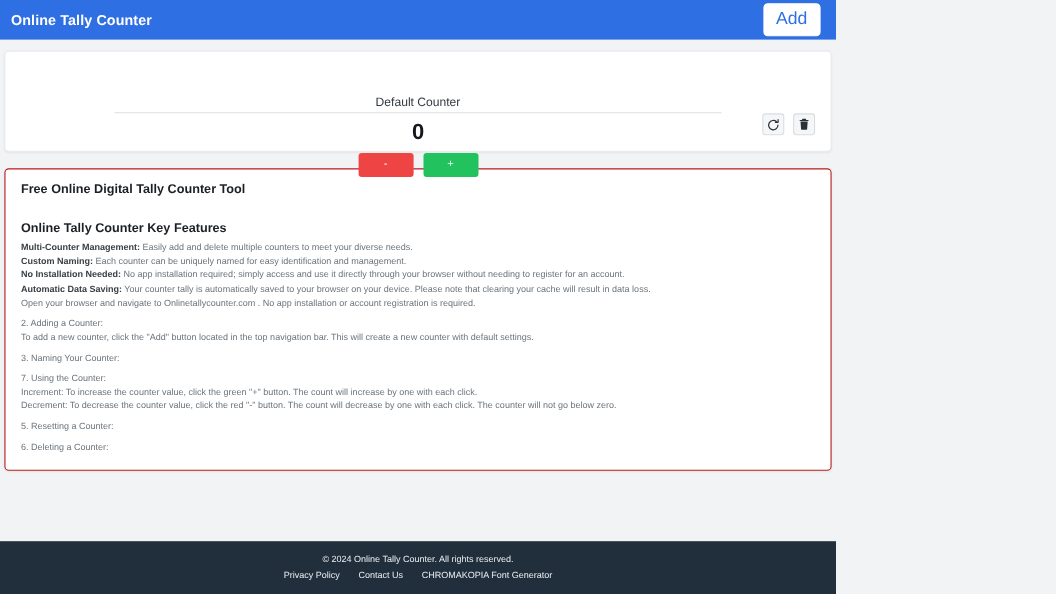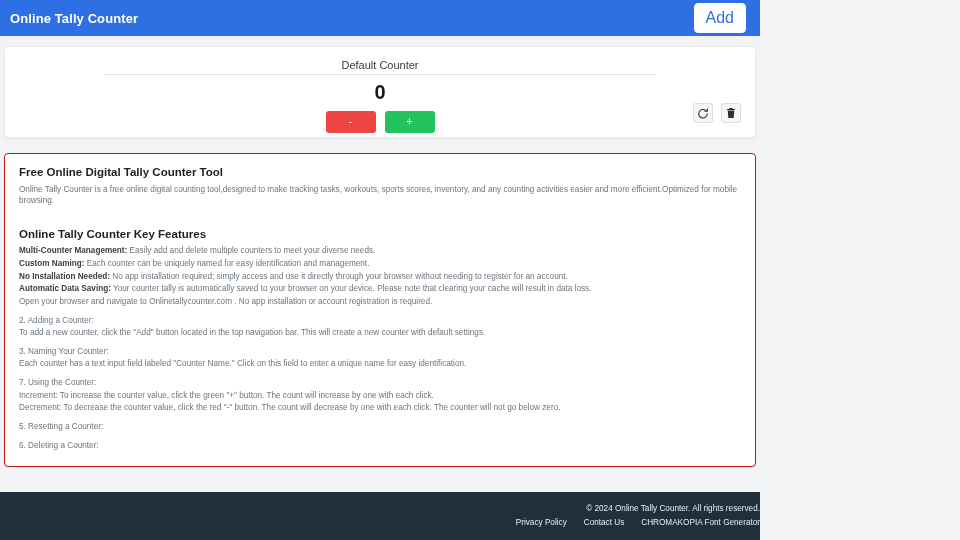--- a/index.html
+++ b/index.html
@@ -69,20 +69,21 @@
     border: 1px solid #e9ecef;
     border-radius: 4px;
     box-shadow: 0 1px 2px rgba(0,0,0,0.06);
     padding: 12px 14px 12px 14px;
     position: relative;
     height: 92px;
   }
   .counter-name-row {
     display: flex;
     justify-content: center;
+    margin-top: 28px;
   }
   .counter-name-input {
     width: 552px;
     border: none;
     border-bottom: 1px solid #dfe2e6;
     outline: none;
     text-align: center;
     font-family: "Liberation Sans", sans-serif;
     font-size: 11px;
     color: #333a41;
@@ -170,21 +171,21 @@
     line-height: 1.42;
   }
   p.step-title.first { margin-top: 5px; }
 
   
   .footer {
     background: #212f3d;
     flex: 0 0 48px;
     display: flex;
     flex-direction: column;
-    align-items: flex-end;
+    align-items: center;
     justify-content: center;
     gap: 4px;
   }
   .footer-copy {
     color: #e9edf1;
     font-size: 8.2px;
     line-height: 1.2;
   }
   .footer-links {
     display: flex;
@@ -236,21 +237,20 @@
                 <path d="M5.5 7h13l-1 14.2a1 1 0 0 1-1 .8H7.5a1 1 0 0 1-1-.8L5.5 7z"></path>
               </svg>
             </span>
           </button>
         </div>
       </div>
 
       <div class="article-card">
 
         <h2 class="section-title">Free Online Digital Tally Counter Tool</h2>
-        <p class="body-text">Online Tally Counter is a free online digital counting tool,designed to make tracking tasks, workouts, sports scores,  inventory, and any counting activities easier and more efficient.Optimized for mobile browsing.</p>
 
         <h2 class="section-title spaced">Online Tally Counter Key Features</h2>
         <div>
           <p class="body-text">
             <b>Multi-Counter Management:</b><span> Easily add and delete multiple counters to meet your diverse needs.</span>
           </p>
           <p class="body-text">
             <b>Custom Naming:</b><span> Each counter can be uniquely named for easy identification and management.</span>
           </p>
           <p class="body-text">
@@ -262,21 +262,20 @@
         </div>
 
         <div>
 
           <p class="body-text">Open your browser and navigate to Onlinetallycounter.com . No app installation or account registration is required.</p>
 
           <p class="step-title">2. Adding a Counter:</p>
           <p class="body-text">To add a new counter, click the "Add" button located in the top navigation bar. This will create a new counter with default settings.</p>
 
           <p class="step-title">3. Naming Your Counter:</p>
-          <p class="body-text">Each counter has a text input field labeled "Counter Name." Click on this field to enter a unique name for easy identification.</p>
 
           <p class="step-title">7. Using the Counter:</p>
           <p class="body-text">Increment: To increase the counter value, click the green "+" button. The count will increase by one with each click.</p>
           <p class="body-text">Decrement: To decrease the counter value, click the red "-" button. The count will decrease by one with each click. The counter will not go below zero.</p>
 
           <p class="step-title">5. Resetting a Counter:</p>
 
           <p class="step-title">6. Deleting a Counter:</p>
 
         </div>

